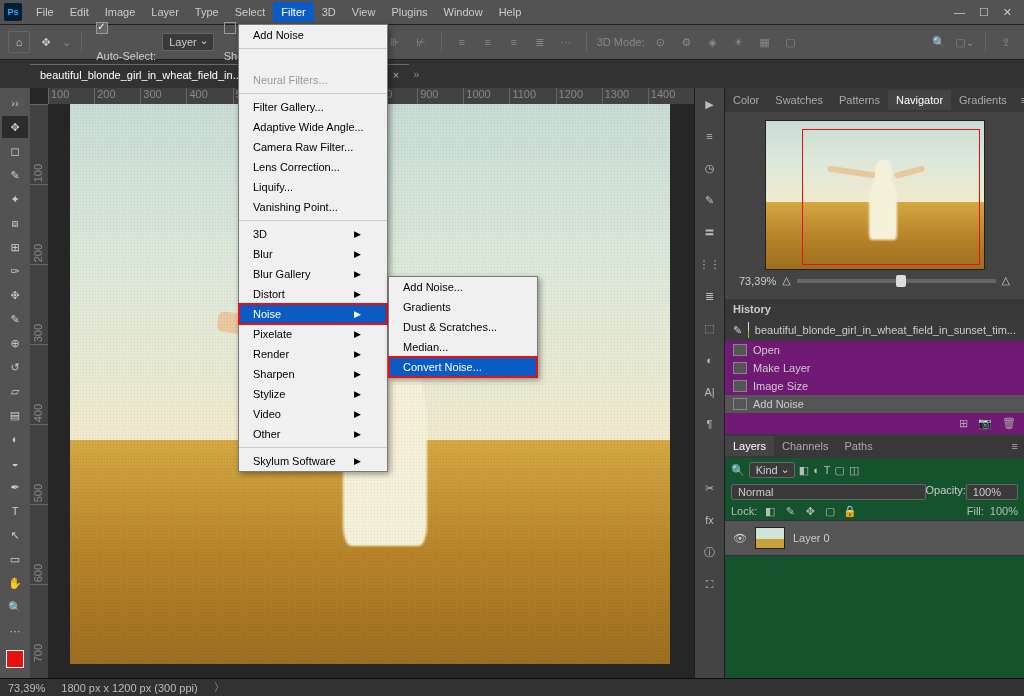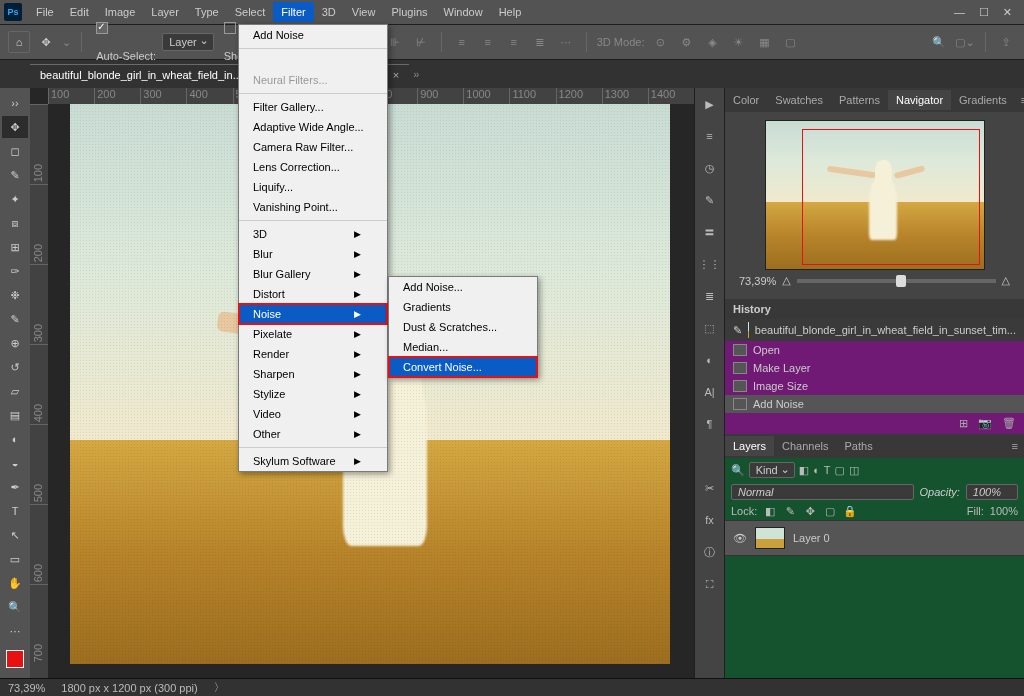--- a/index.html
+++ b/index.html
@@ -90,21 +90,21 @@
 .histitem.active { background:#555; }
 .histitem .thumb { width:24px; height:16px; background:linear-gradient(#cfe3d6 55%,#c9a03a 55%); }
 .histitem .hicon { width:14px; height:12px; border:1px solid #888; background:#555; }
 .histfoot { display:flex; justify-content:flex-end; gap:10px; padding:4px 8px; color:#aaa; }
 
 .layerspanel { background:#14532d; flex:1; }
 .layersctl { display:flex; align-items:center; gap:4px; padding:4px 6px; }
 .layersctl .sel { background:#3a3a3a; border:1px solid #666; border-radius:2px; padding:1px 16px 1px 6px; position:relative; }
 .layersctl .sel::after { content:"⌄"; position:absolute; right:4px; top:0; }
 .layersctl .licon { color:#bbb; }
-.layersrow2 { display:flex; align-items:center; gap:6px; padding:2px 6px;font-style:italic; }
+.layersrow2 { display:flex; align-items:flex-start; padding:2px 6px; }
 .layersrow2 .sel { background:#3a3a3a; border:1px solid #666; padding:1px 16px 1px 6px; position:relative; border-radius:2px; }
 .layerslock { display:flex; align-items:center; gap:6px; padding:2px 6px; color:#bbb; }
 .layerslock .licon { width:14px; height:14px; display:flex; align-items:center; justify-content:center; }
 .layer { display:flex; align-items:center; gap:8px; padding:6px 8px; background:#555; border-top:1px solid #333; border-bottom:1px solid #333; }
 .layer .eye { width:14px; }
 .layer .lthumb { width:30px; height:22px; background:linear-gradient(#cfe3d6 55%,#c9a03a 55%); border:1px solid #222; }
 
 .statusbar { height:18px; background:#323232; color:#bbb; font-size:10px; display:flex; align-items:center; padding:0 8px; gap:16px; border-top:1px solid #111;}
 </style>
 </head>

